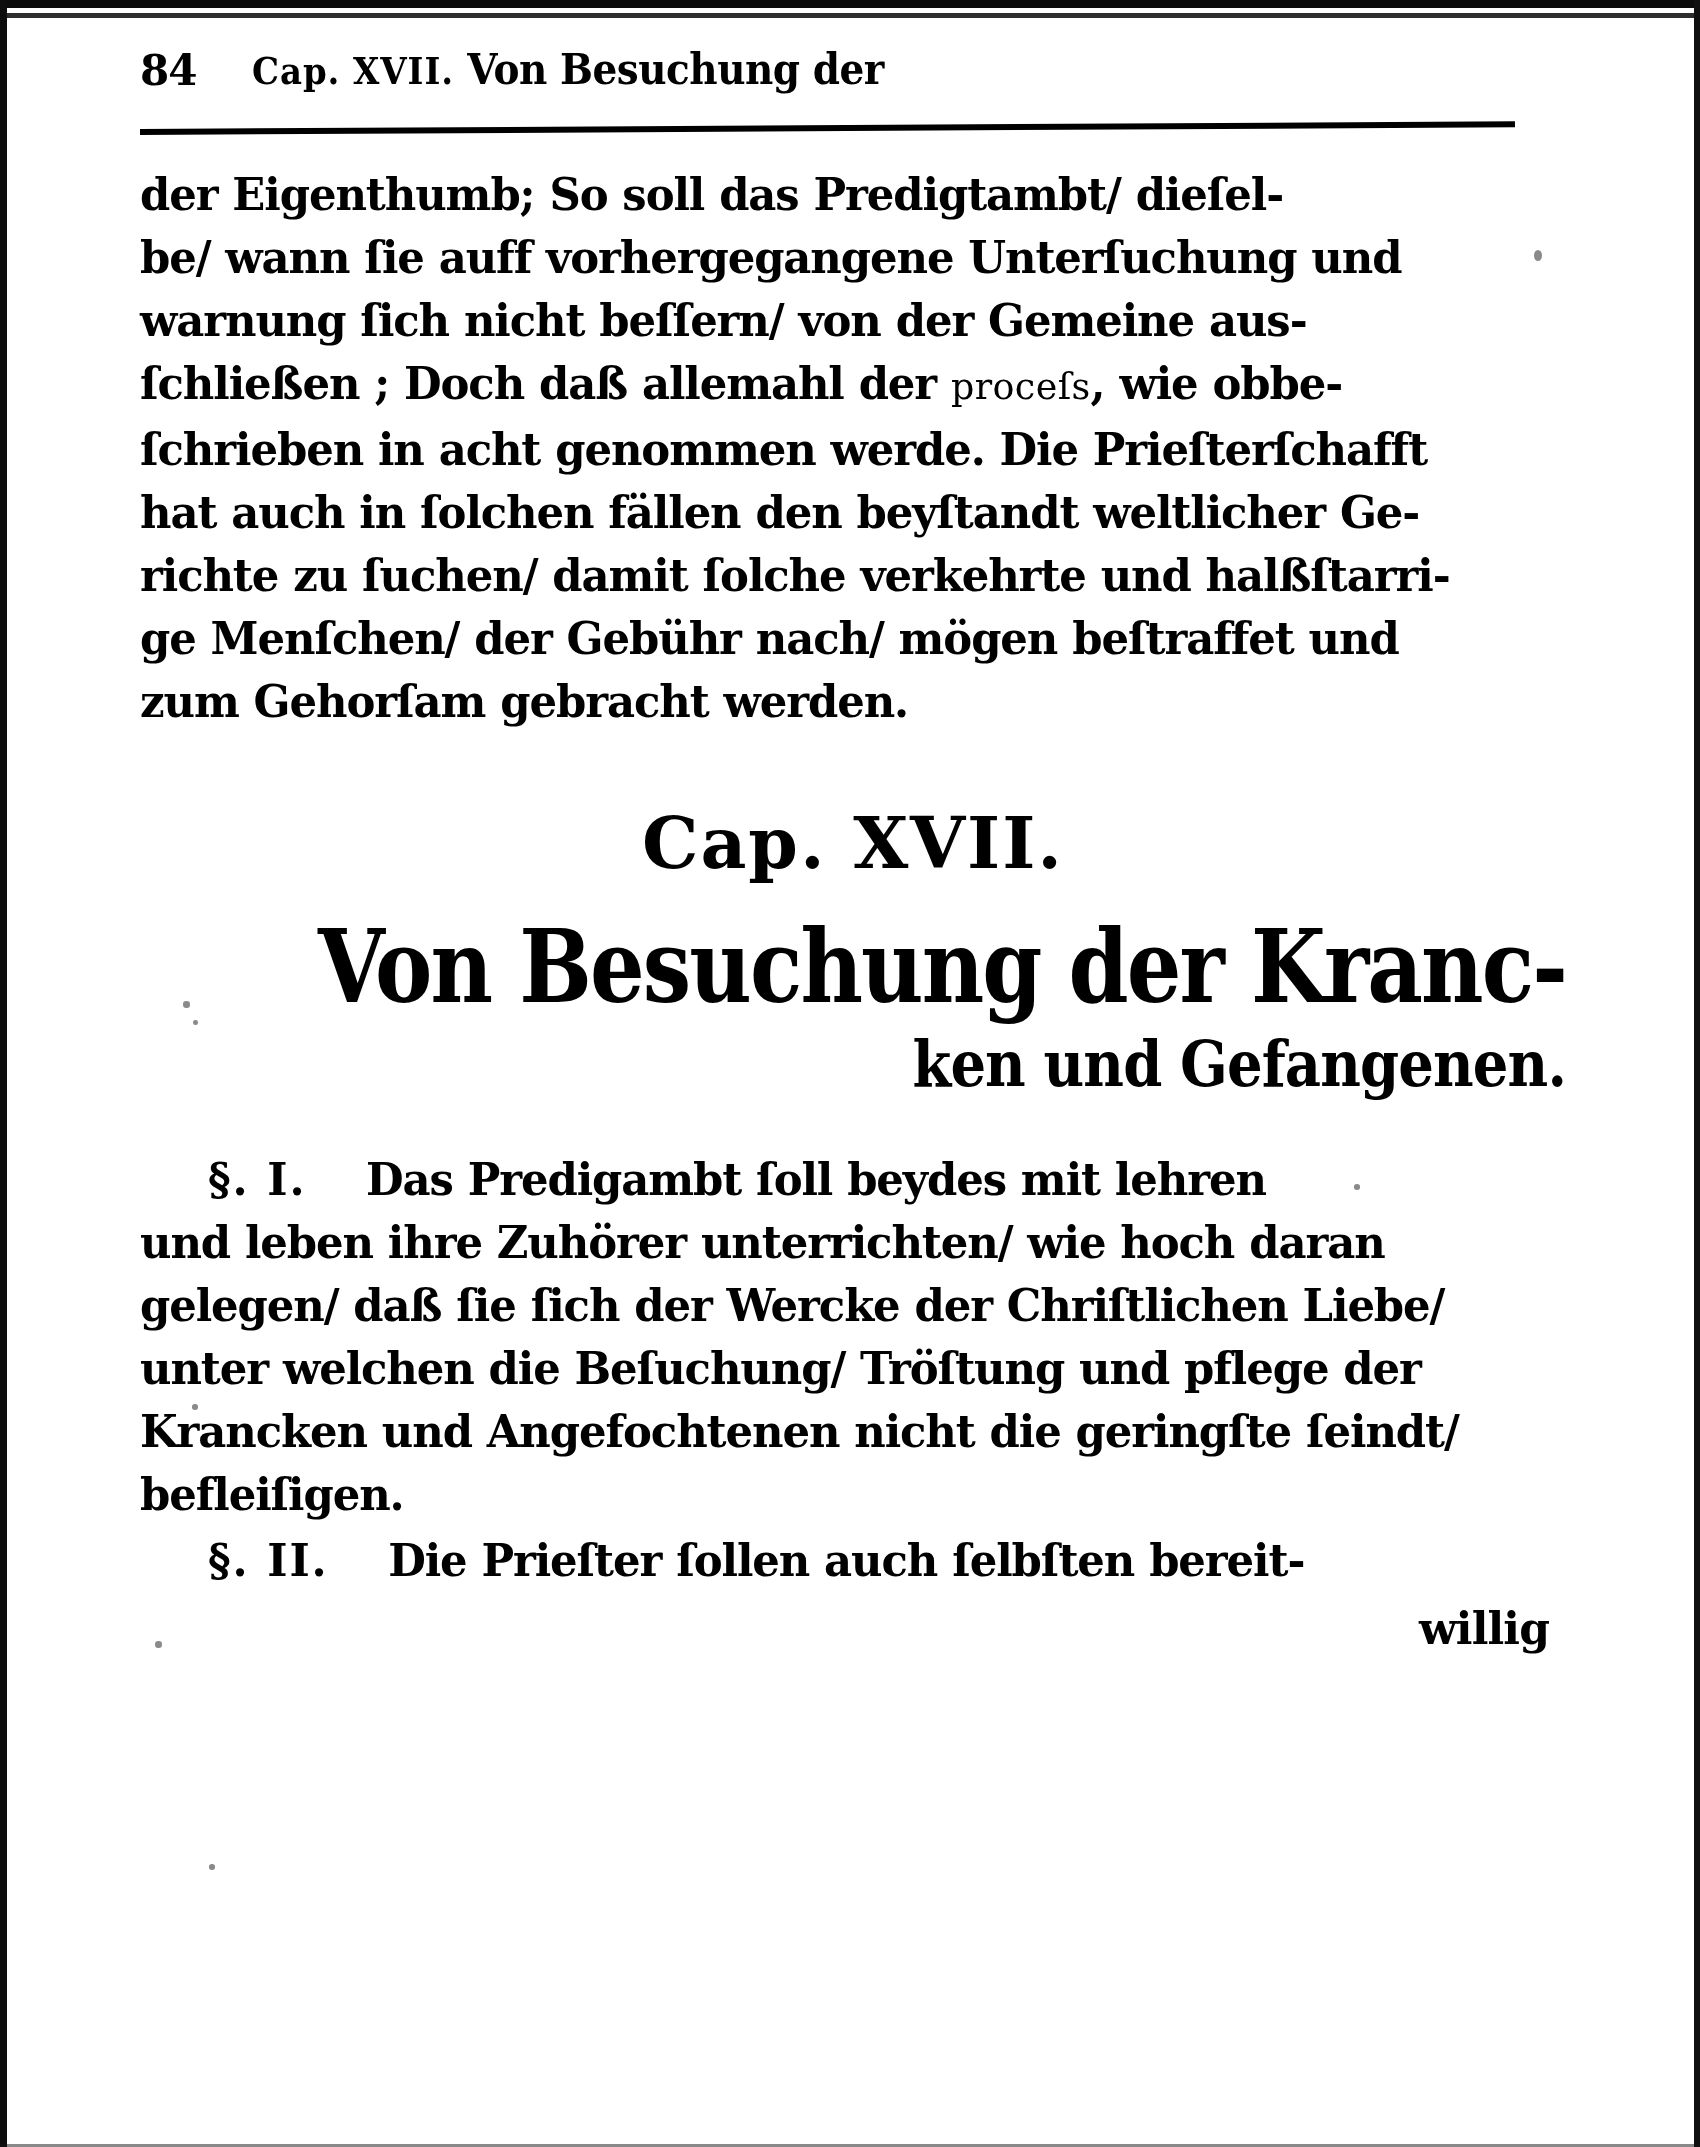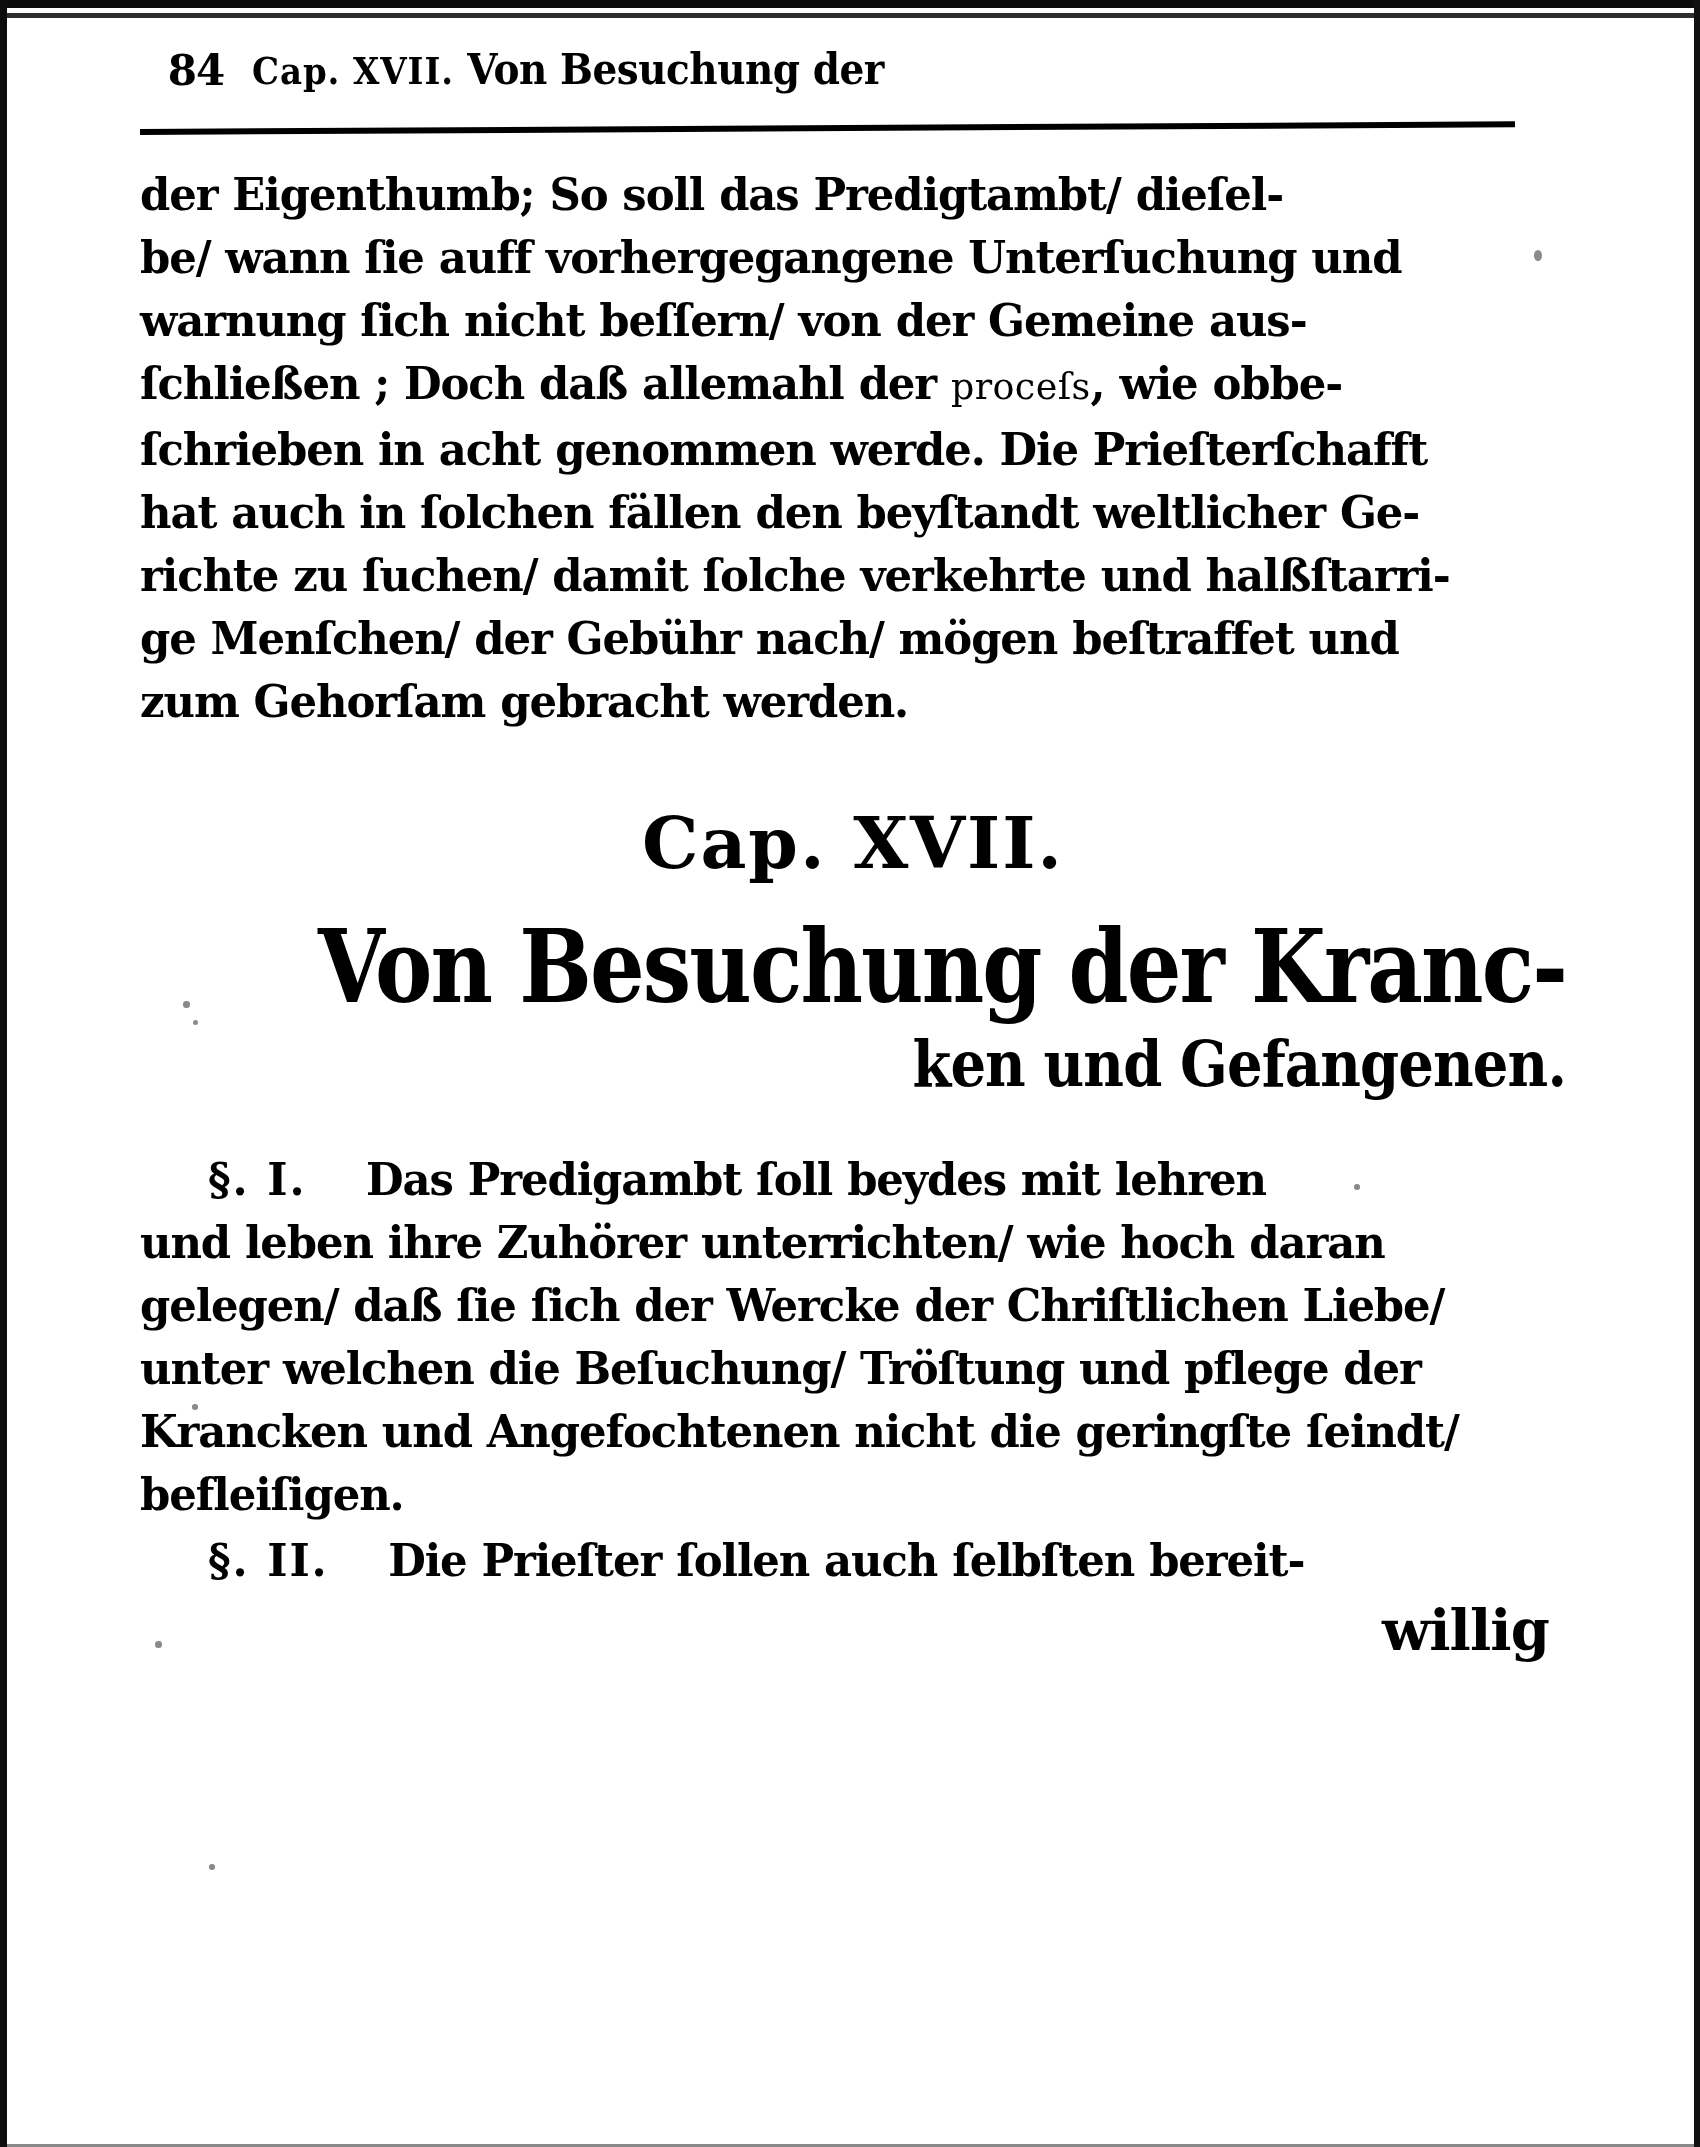--- a/index.html
+++ b/index.html
@@ -72,21 +72,20 @@
     position: relative;
   }
   .folio {
     font-family: "DejaVu Serif", serif;
     font-size: 42px;
     font-weight: 700;
     letter-spacing: -0.9px;
     width: 112px;
     flex: none;
     line-height: 1;
-    text-align: center;
   }
   .head-title {
     font-family: "DejaVu Serif", serif;
     font-size: 37px;
     font-weight: 700;
     letter-spacing: 0.5px;
     white-space: nowrap;
     transform: scaleY(1.12);
     transform-origin: left bottom;
   }
@@ -180,23 +179,23 @@
 
   .body-after-title { margin-top: 56px; }
 
   .indent-first { text-indent: 69px; }
 
   
   .catchword {
     text-align: right;
     font-family: "DejaVu Serif", serif;
     font-weight: 700;
-    font-size: 56px;
+    font-size: 44px;
     letter-spacing: -0.9px;
-    margin-top: 5px;
+    margin-top: 11px;
     padding-right: 17px;
   }
 
   
   .speck {
     position: absolute;
     background: #2a2a2a;
     border-radius: 50%;
     opacity: .55;
   }

